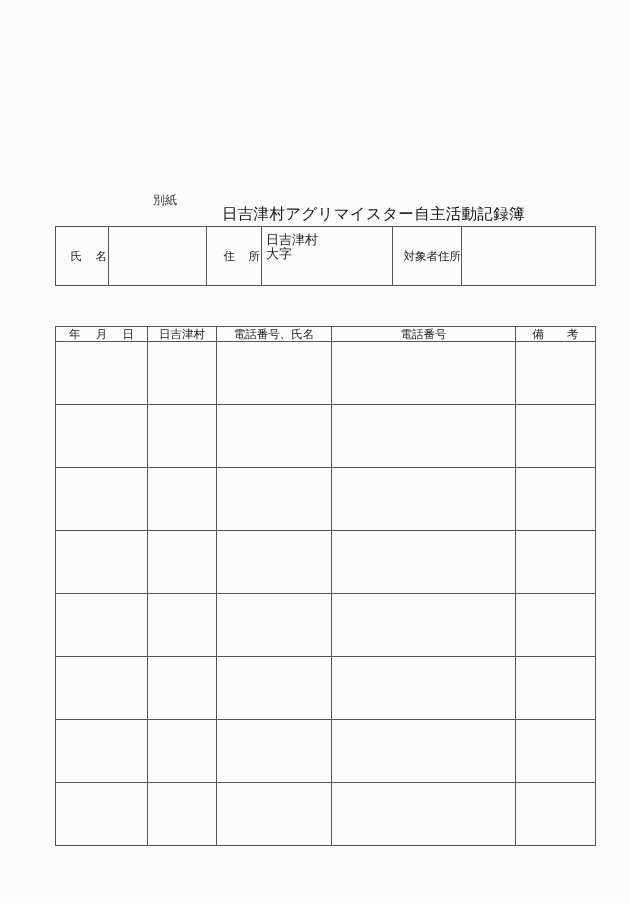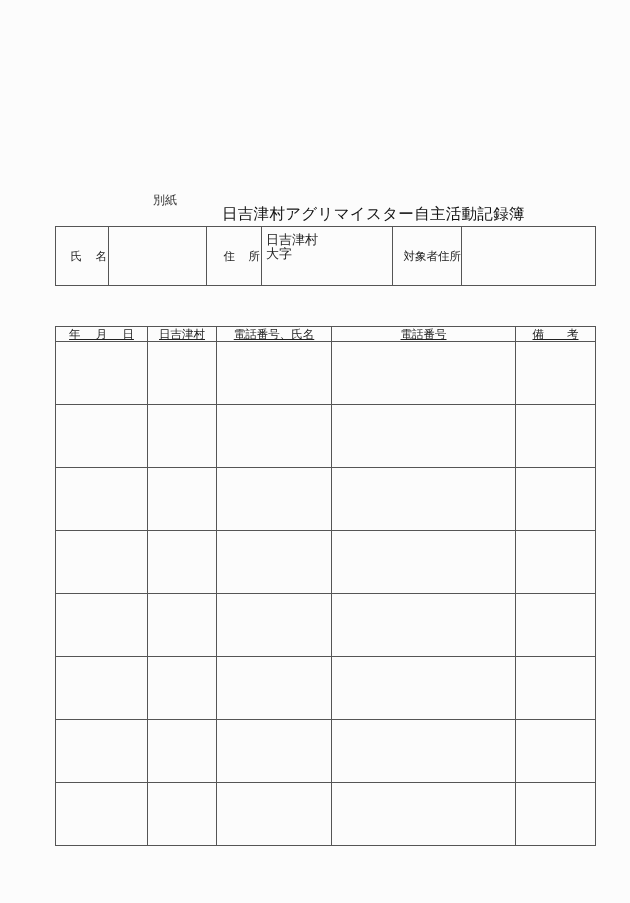--- a/index.html
+++ b/index.html
@@ -8,21 +8,21 @@
   .abs { position:absolute; }
   .title-row { top:188px; left:0; width:630px; height:24px; }
   .annex { left:153px; top:4px; font-size:12px; color:#333; }
   .doc-title { left:222px; top:16px; font-size:15.5px; font-weight:normal; color:#111; letter-spacing:0.3px; }
   table { border-collapse:collapse; position:absolute; table-layout:fixed; }
   td, th { border:1px solid #555; padding:0; font-weight:normal; font-size:11.5px; color:#222; }
   .info { left:55px; top:226px; width:540px; height:48px; }
   .info td { height:46px; vertical-align:middle; }
   .lbl { text-align:right; letter-spacing:1px; }
   .addr { vertical-align:top !important; padding:6px 4px; line-height:14px; font-size:13px;margin-top:32px; }
-  .log { left:55px; top:326px; width:540px;text-decoration:underline; }
+  .log { left:55px; top:326px; width:540px; }
   .log th { height:14px; line-height:14px; text-align:center; font-size:11.5px; }
   .log td { height:62px; }
 </style>
 </head>
 <body>
 
 <div class="abs title-row">
   <span class="abs annex">別紙</span>
   <span class="abs doc-title">日吉津村アグリマイスター自主活動記録簿</span>
 </div>

